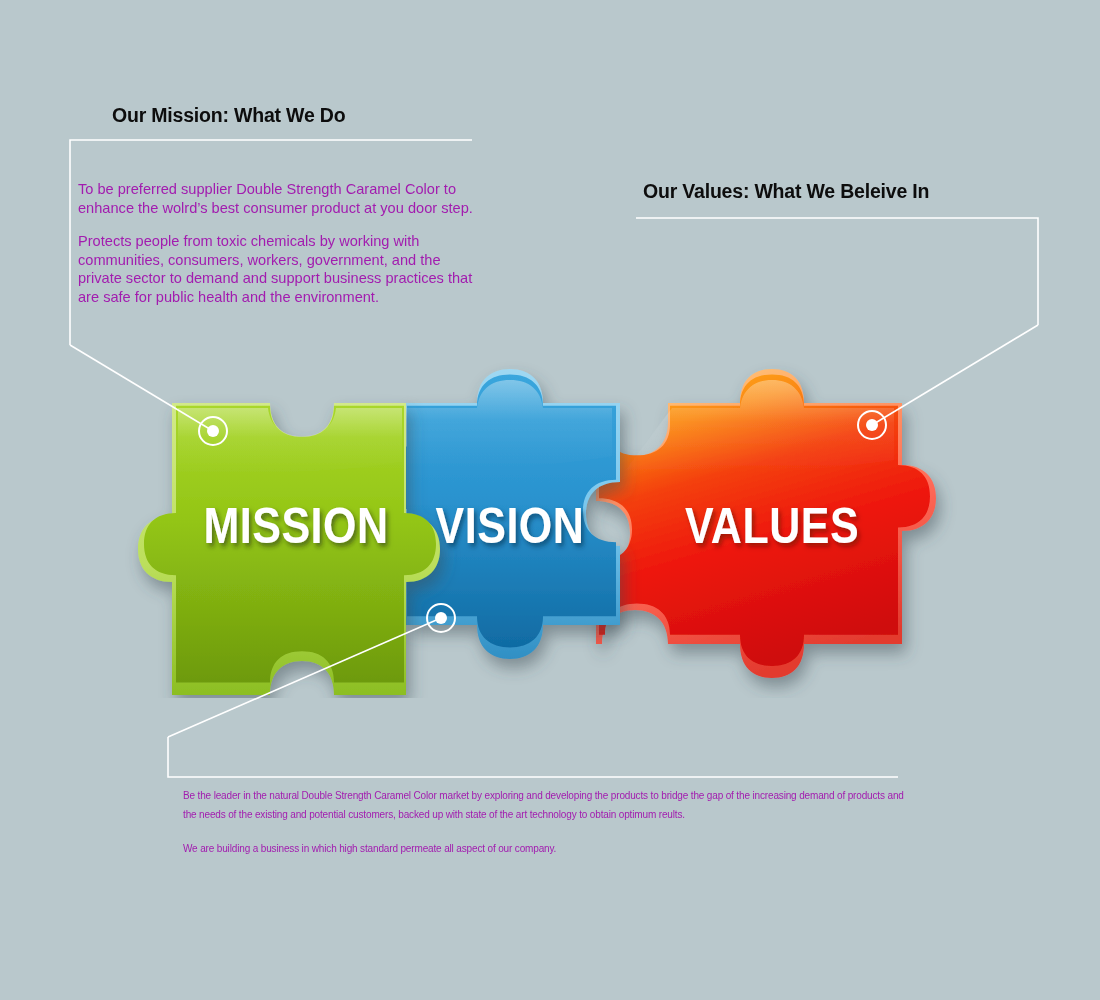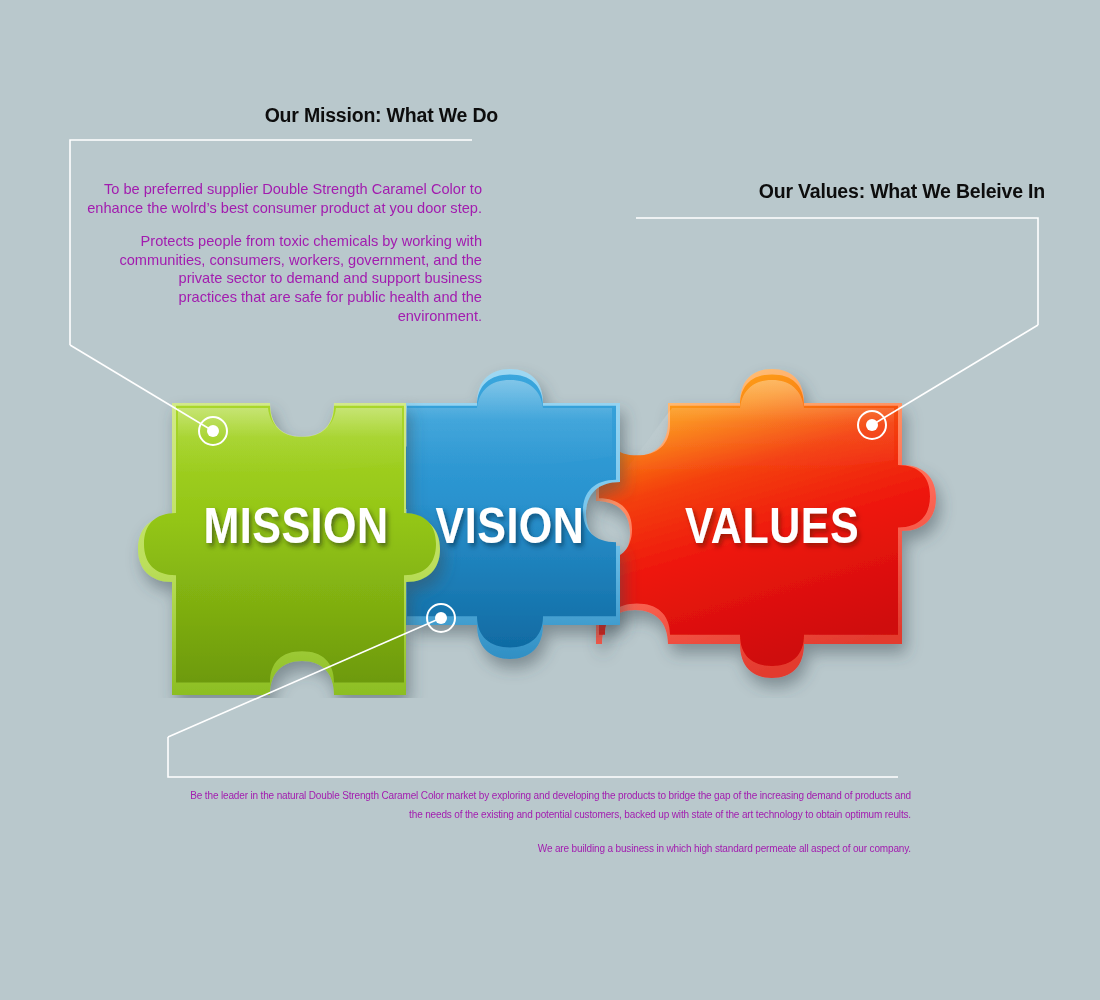--- a/index.html
+++ b/index.html
@@ -25,54 +25,54 @@
   
   .callout-svg {
     position: absolute;
     left: 0; top: 0;
     width: 1100px;
     height: 1000px;
     pointer-events: none;
   }
 
   
-  .panel { position: absolute; text-align: right; }
+  .panel { position: absolute; }
 
   .panel-title {
     font-weight: bold;
     color: #0d0d0d;
     letter-spacing: -0.2px;
     white-space: nowrap;
   }
 
   .panel-body p {
     margin: 0 0 15px 0;
     color: #a21caf;
   }
-  .panel-body p:last-child { margin-bottom: 0; margin-left: 40px; }
+  .panel-body p:last-child { margin-bottom: 0; }
 
   .sub-title {
     font-weight: bold;
     color: #0d0d0d;
     margin: 0 0 16px 0;
   }
 
   
   #mission-panel { left: 78px; top: 104px; width: 420px; }
   #mission-panel .panel-title { font-size: 19.5px; margin-left: 34px; }
   #mission-panel .panel-body {
     margin-top: 53px;
     font-size: 14.6px;
     line-height: 18.6px;
     width: 404px;
   }
 
   
   #values-panel { left: 615px; top: 180px; width: 430px; }
-  #values-panel .panel-title { font-size: 19.5px; margin-left: 12px; }
+  #values-panel .panel-title { font-size: 19.5px; margin-left: 28px; }
   #values-panel .panel-body {
     margin-top: 50px;
     font-size: 14.6px;
     line-height: 18.6px;
     width: 412px;
   }
   #values-panel .sub-title { font-size: 15px; }
 
   
   #vision-panel { left: 183px; top: 741px; width: 740px; }

